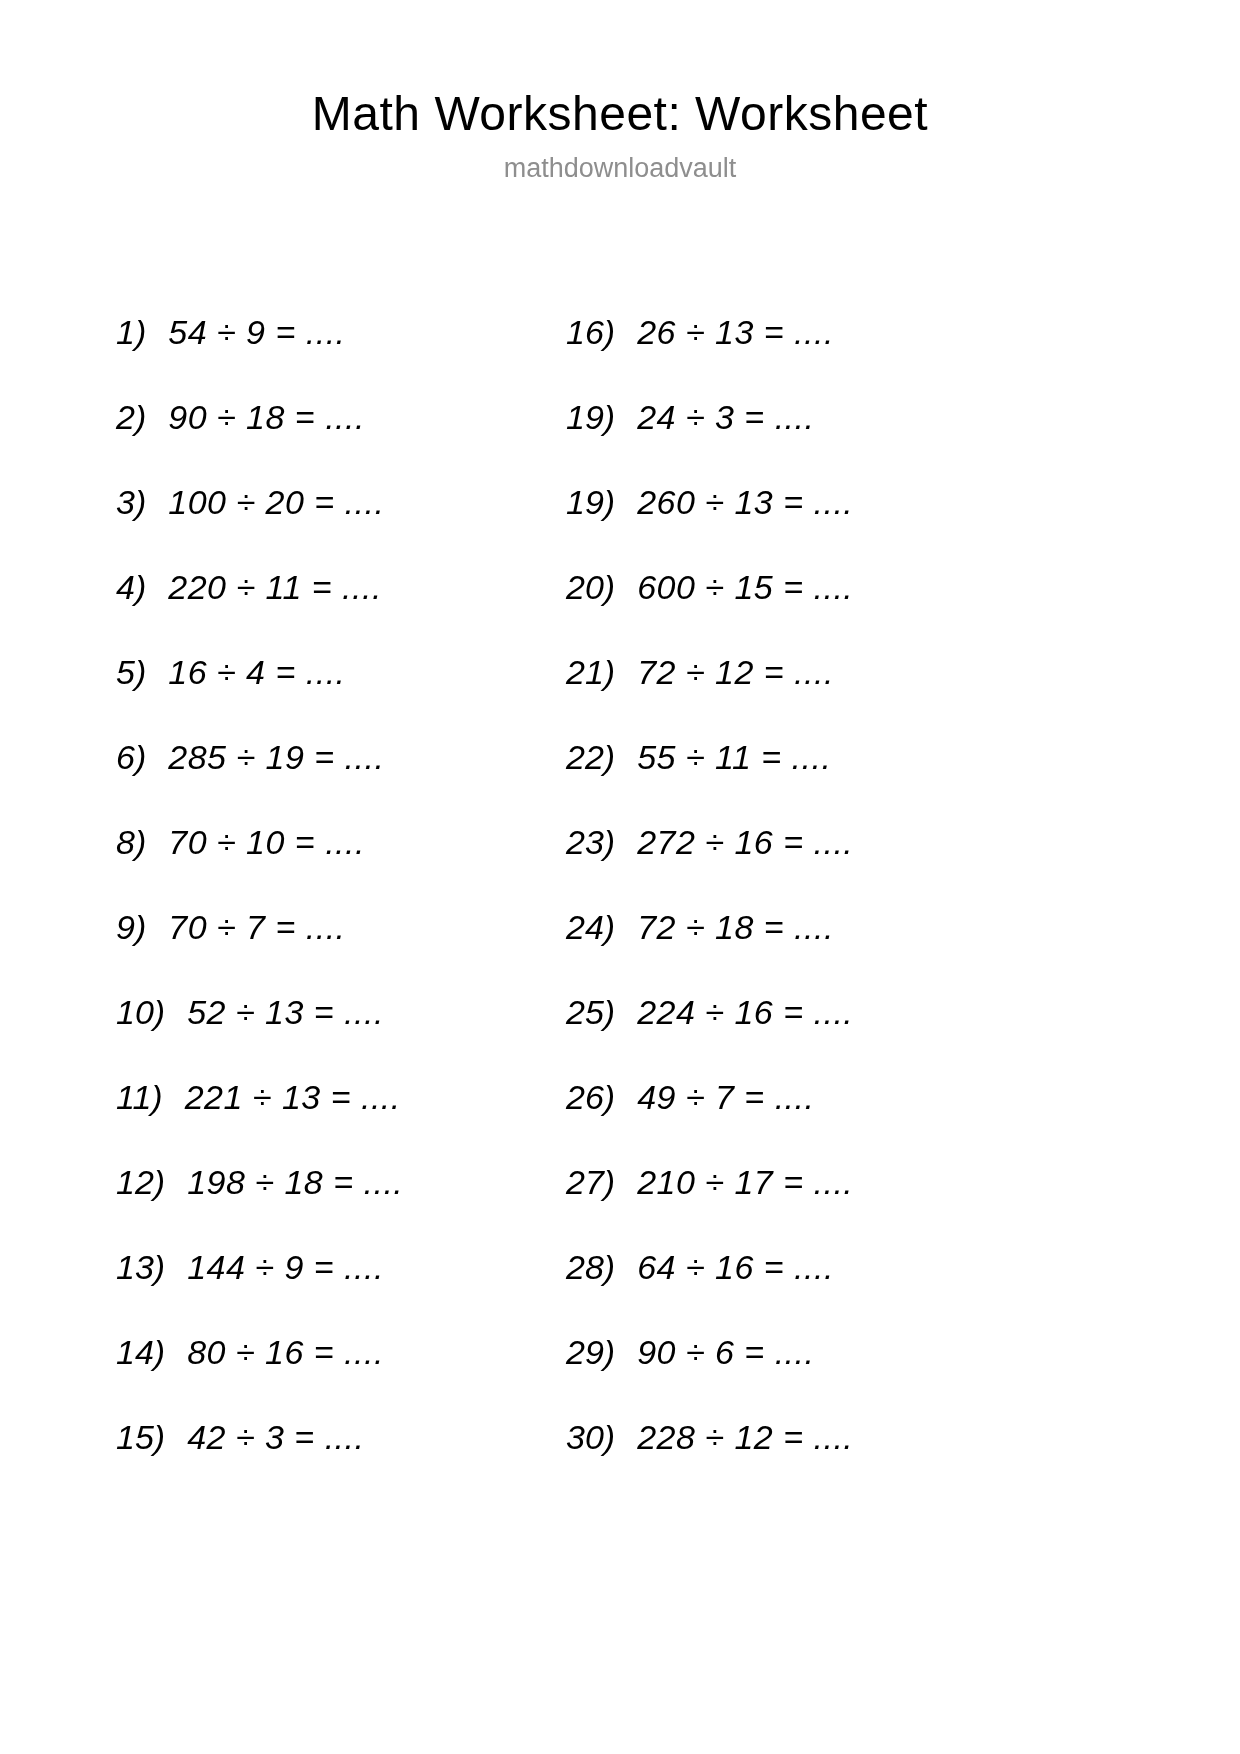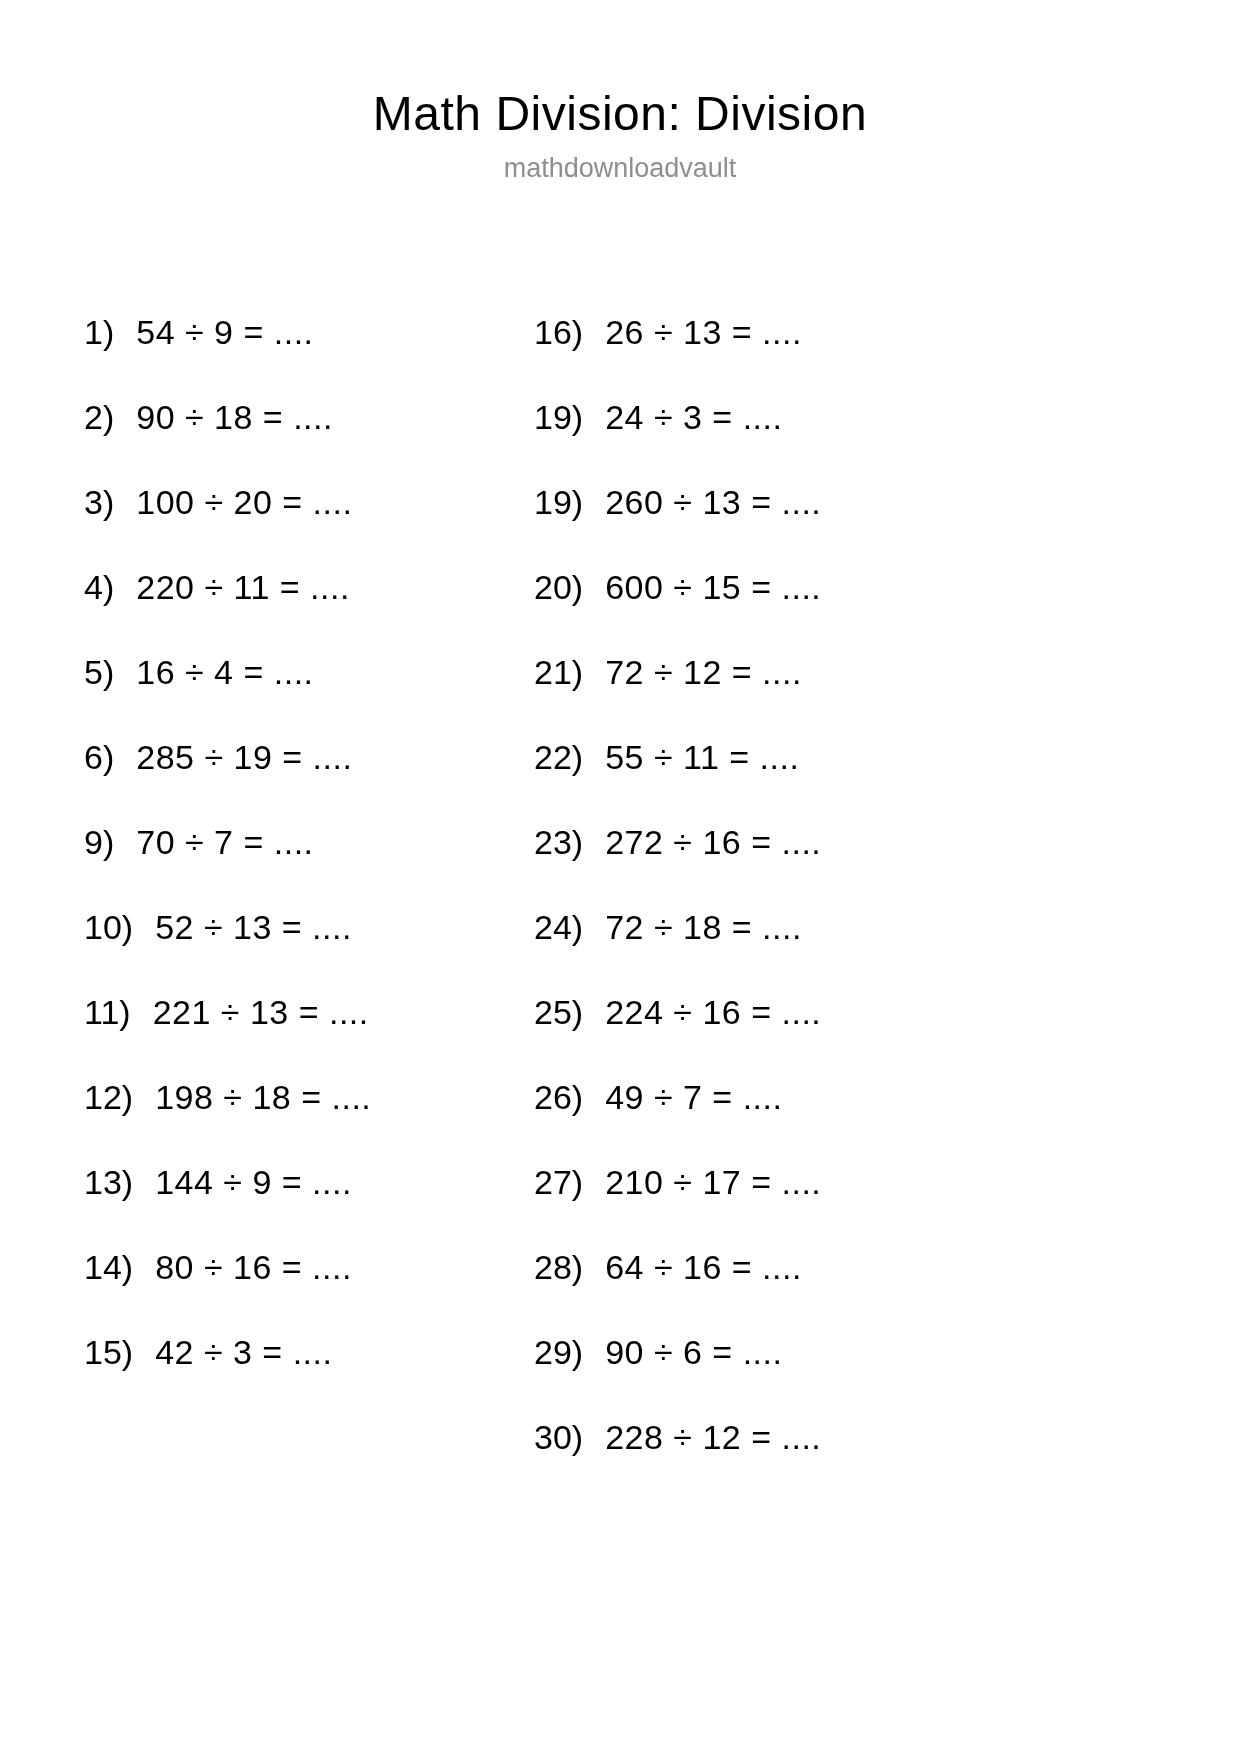--- a/index.html
+++ b/index.html
@@ -27,22 +27,23 @@
     letter-spacing: 0.5px;
   }
   .subtitle {
     font-size: 27px;
     font-weight: 400;
     color: #8e8e8e;
     margin-top: 12px;
   }
   .columns {
     display: flex;
-    padding-left: 84px;
+    padding-left: 116px;
     margin-top: 128px;
+    font-style: italic;
   }
   .col {
     display: flex;
     flex-direction: column;
   }
   .col-left {
     width: 450px;
   }
   .col-right {
     width: 560px;
@@ -59,21 +60,21 @@
   }
   .expr {
     display: inline-block;
     letter-spacing: 0.5px;
   }
 </style>
 </head>
 <body>
 
 <div class="header">
-  <h1 class="title">Math Division: Division</h1>
+  <h1 class="title">Math Worksheet: Worksheet</h1>
   <div class="subtitle">mathdownloadvault</div>
 </div>
 
 <div class="columns">
   <div class="col col-left" id="col-left">
   <div class="row">
     <span class="num">1)</span><span class="expr">54 ÷ 9 = ....</span>
   </div>
 
   <div class="row">
@@ -90,20 +91,23 @@
 
   <div class="row">
     <span class="num">5)</span><span class="expr">16 ÷ 4 = ....</span>
   </div>
 
   <div class="row">
     <span class="num">6)</span><span class="expr">285 ÷ 19 = ....</span>
   </div>
 
 
+  <div class="row">
+    <span class="num">8)</span><span class="expr">70 ÷ 10 = ....</span>
+  </div>
 
   <div class="row">
     <span class="num">9)</span><span class="expr">70 ÷ 7 = ....</span>
   </div>
 
   <div class="row">
     <span class="num">10)</span><span class="expr">52 ÷ 13 = ....</span>
   </div>
 
   <div class="row">

